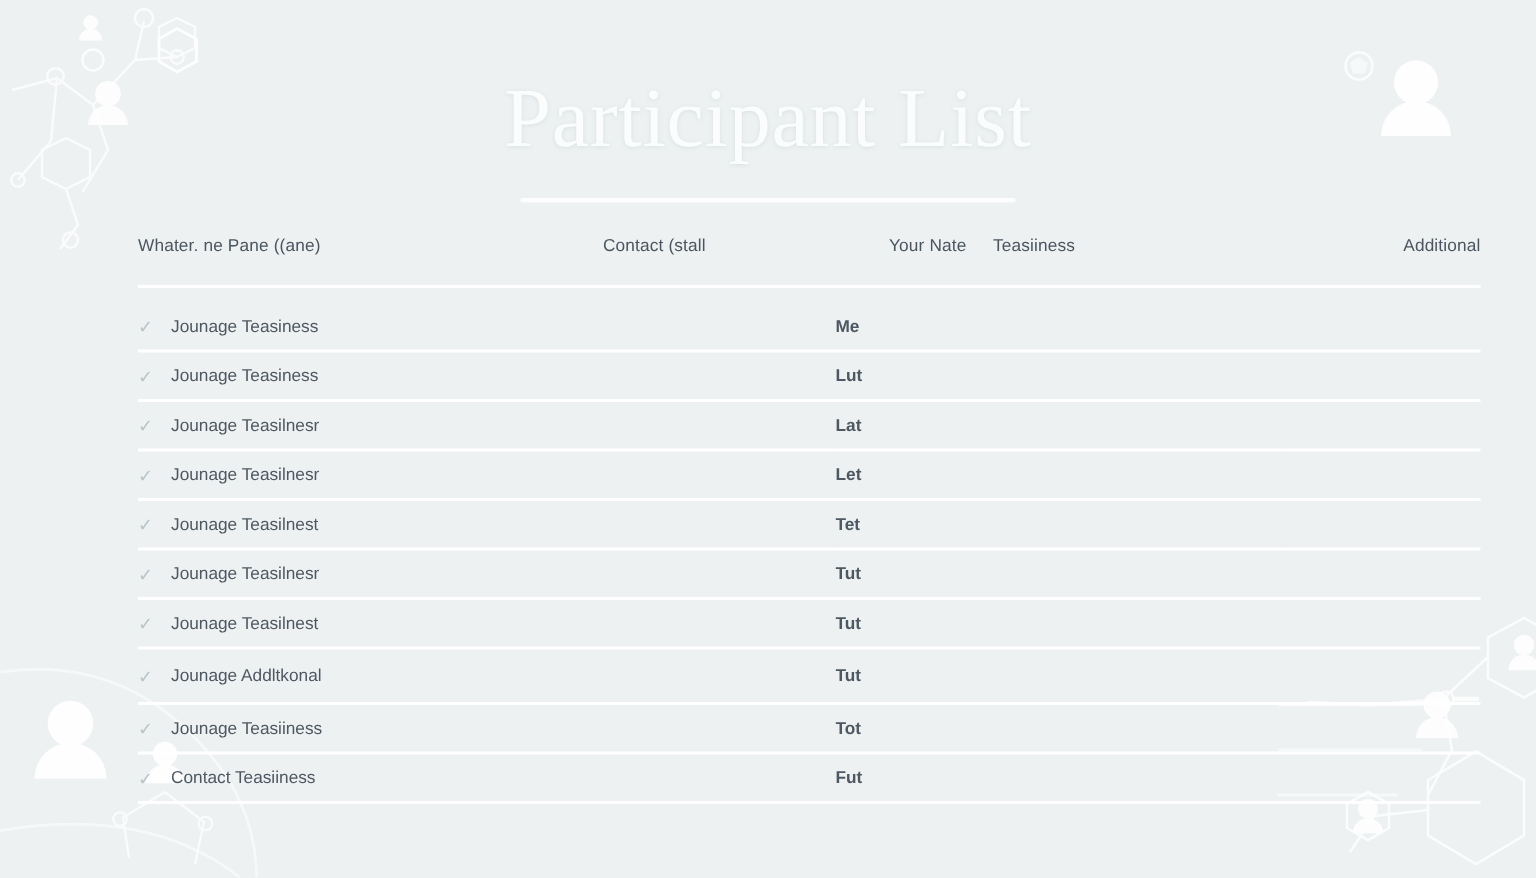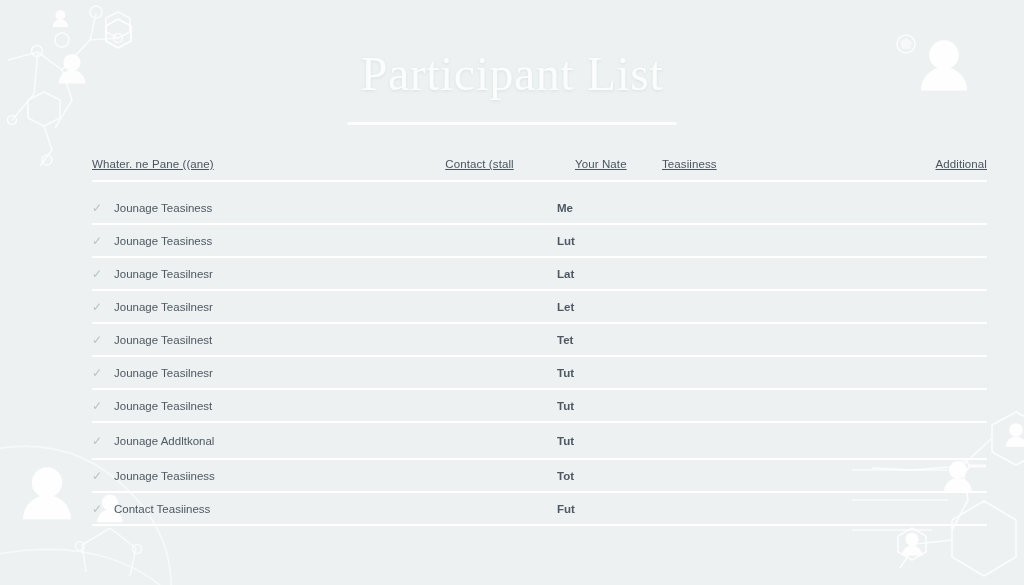--- a/index.html
+++ b/index.html
@@ -29,21 +29,21 @@
   #title-block {
     position: absolute;
     top: 44px;
     left: 0;
     width: 1024px;
     text-align: center;
     z-index: 2;
   }
   #page-title {
     font-family: "Liberation Serif", serif;
-    font-size: 48px;
+    font-size: 56px;
     font-weight: 400;
     color: #fbfdfd;
     letter-spacing: 0.5px;
     line-height: 1.25;
     margin: 0;
     text-shadow: 0 1px 3px rgba(180,195,198,0.35);
   }
   #title-underline {
     width: 330px;
     height: 3px;
@@ -78,25 +78,24 @@
     color: #4a5560;
     text-align: left;
     padding: 0 0 10px 0;
     vertical-align: bottom;
     letter-spacing: 0.1px;
     white-space: nowrap;
   }
   #participant-table thead th .hdr-inner {
     display: block;
     border-bottom: 2px solid #ffffff;
-    padding-bottom: 10px;
-    text-decoration: underline;
-  }
-  #participant-table thead th.col-c2 { text-align: center; }
-  #participant-table thead th.col-c3 { text-align: left; padding-left: 18px; }
+    padding-bottom: 20px;
+  }
+  #participant-table thead th.col-c2 { text-align: left; }
+  #participant-table thead th.col-c3 { text-align: center; padding-left: 18px; }
   #participant-table thead th.col-c3 .hdr-inner { margin-left: -18px; padding-left: 18px; }
   #participant-table thead th.col-c5 { text-align: right; }
 
   #participant-table tbody td {
     font-size: 11.5px;
     color: #4e5862;
     height: 31px;
     padding: 0;
     vertical-align: middle;
     border-bottom: 2px solid #ffffff;

